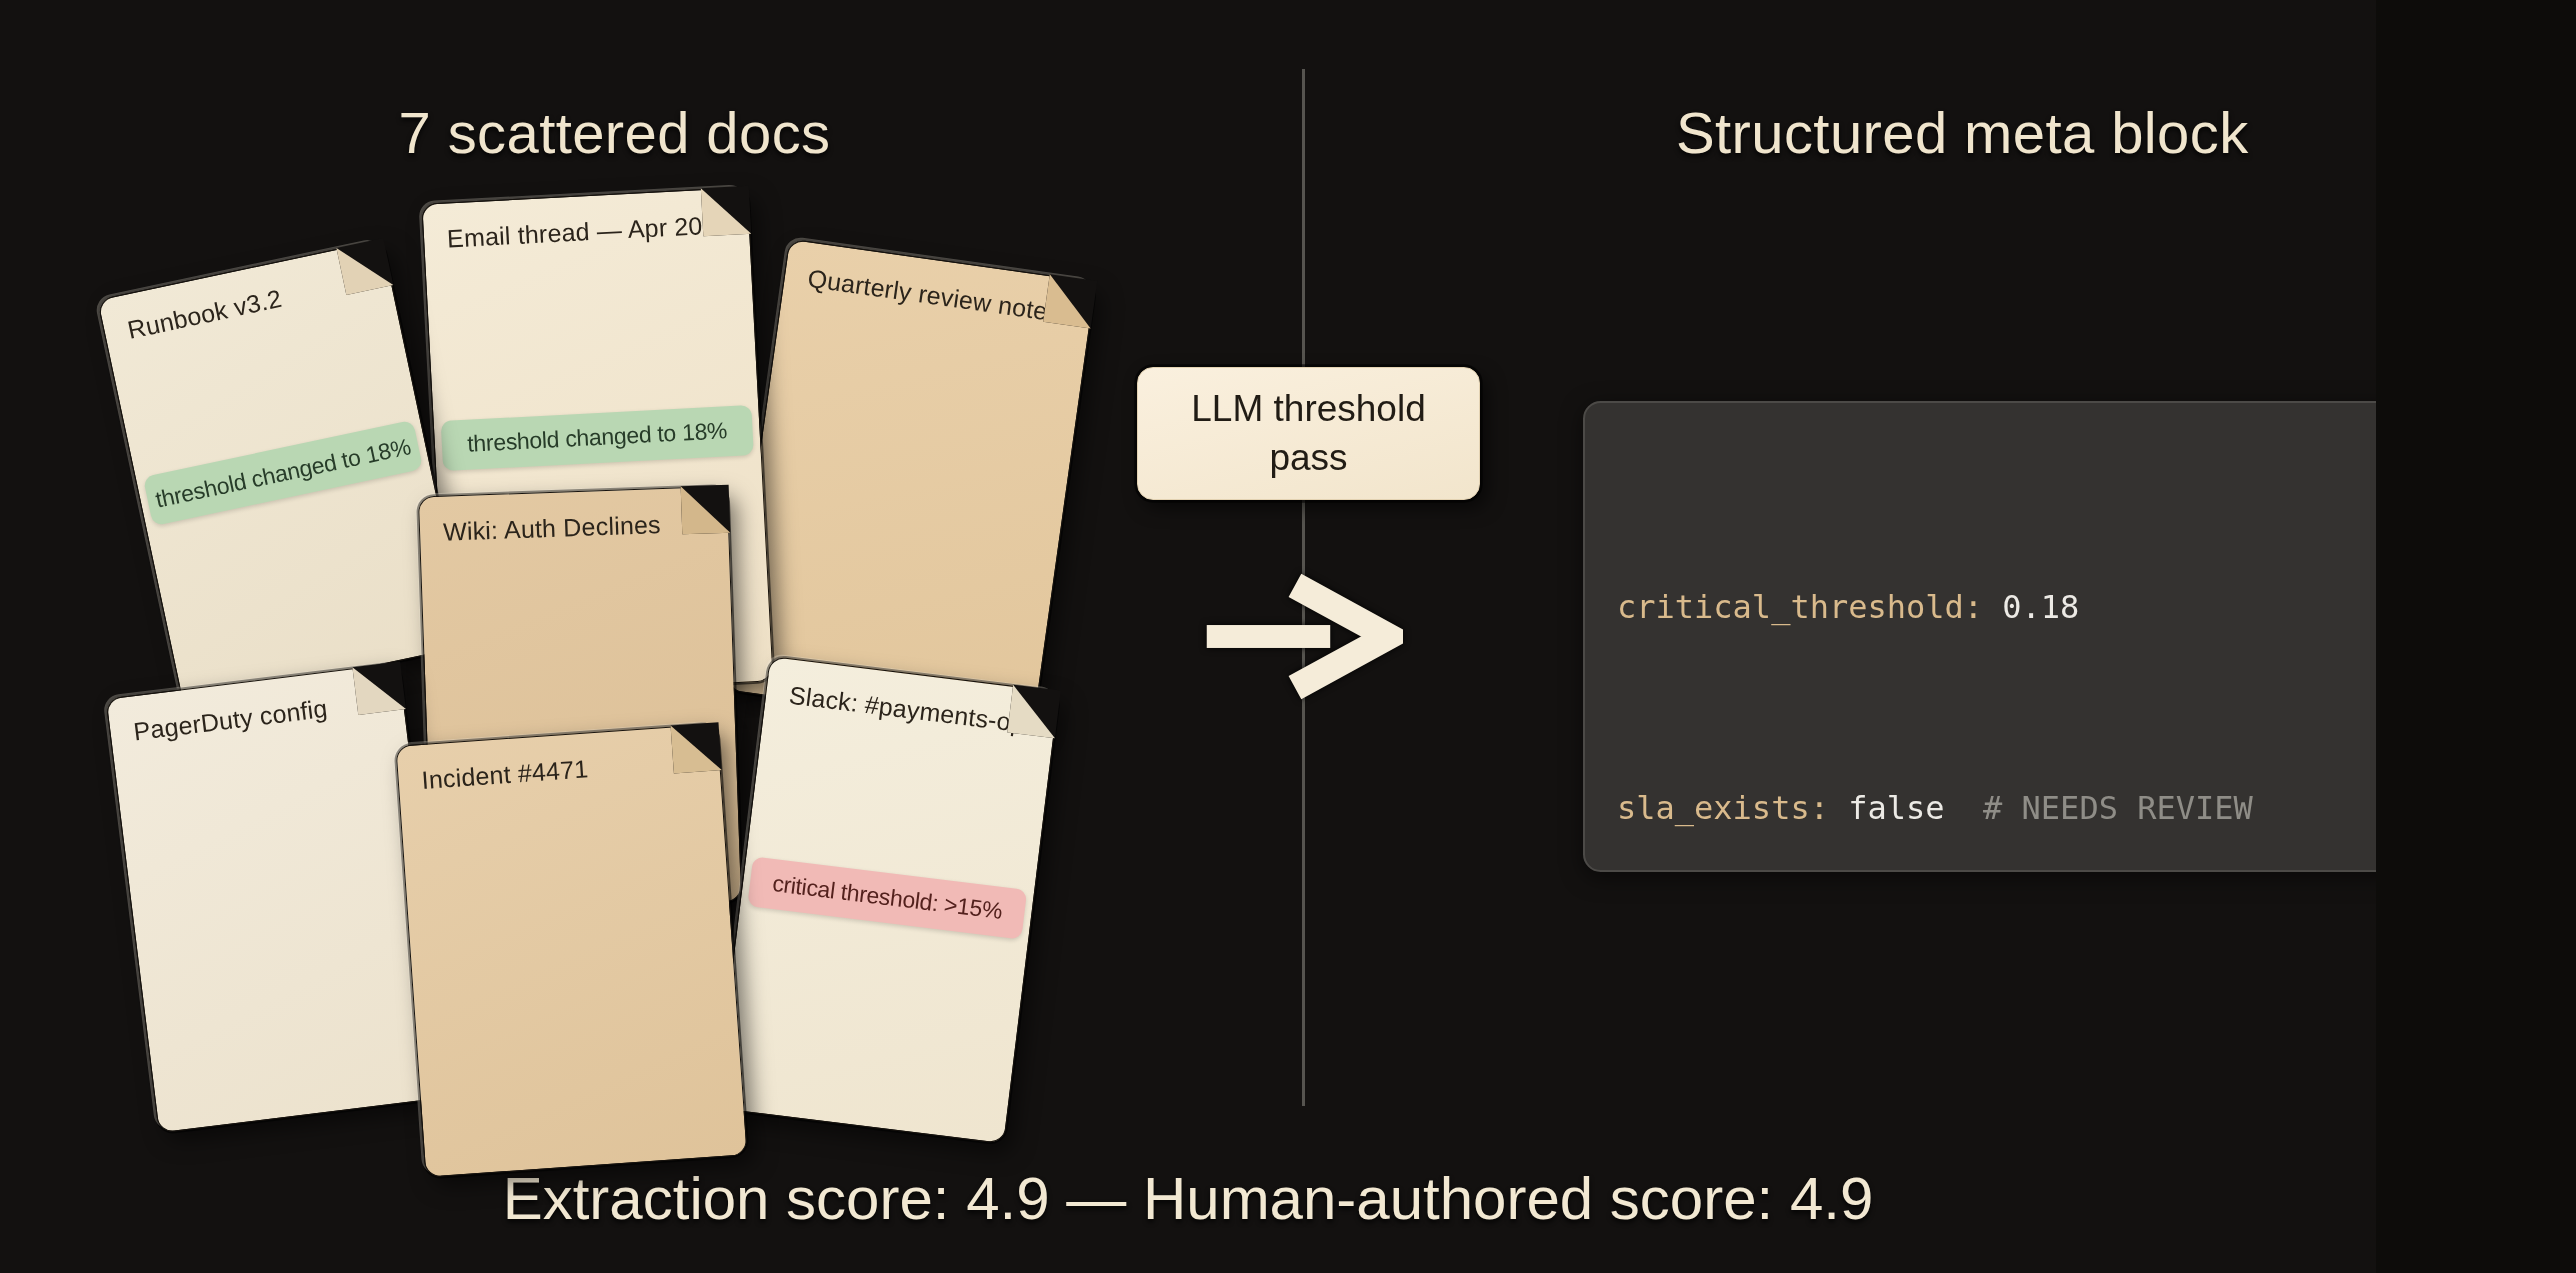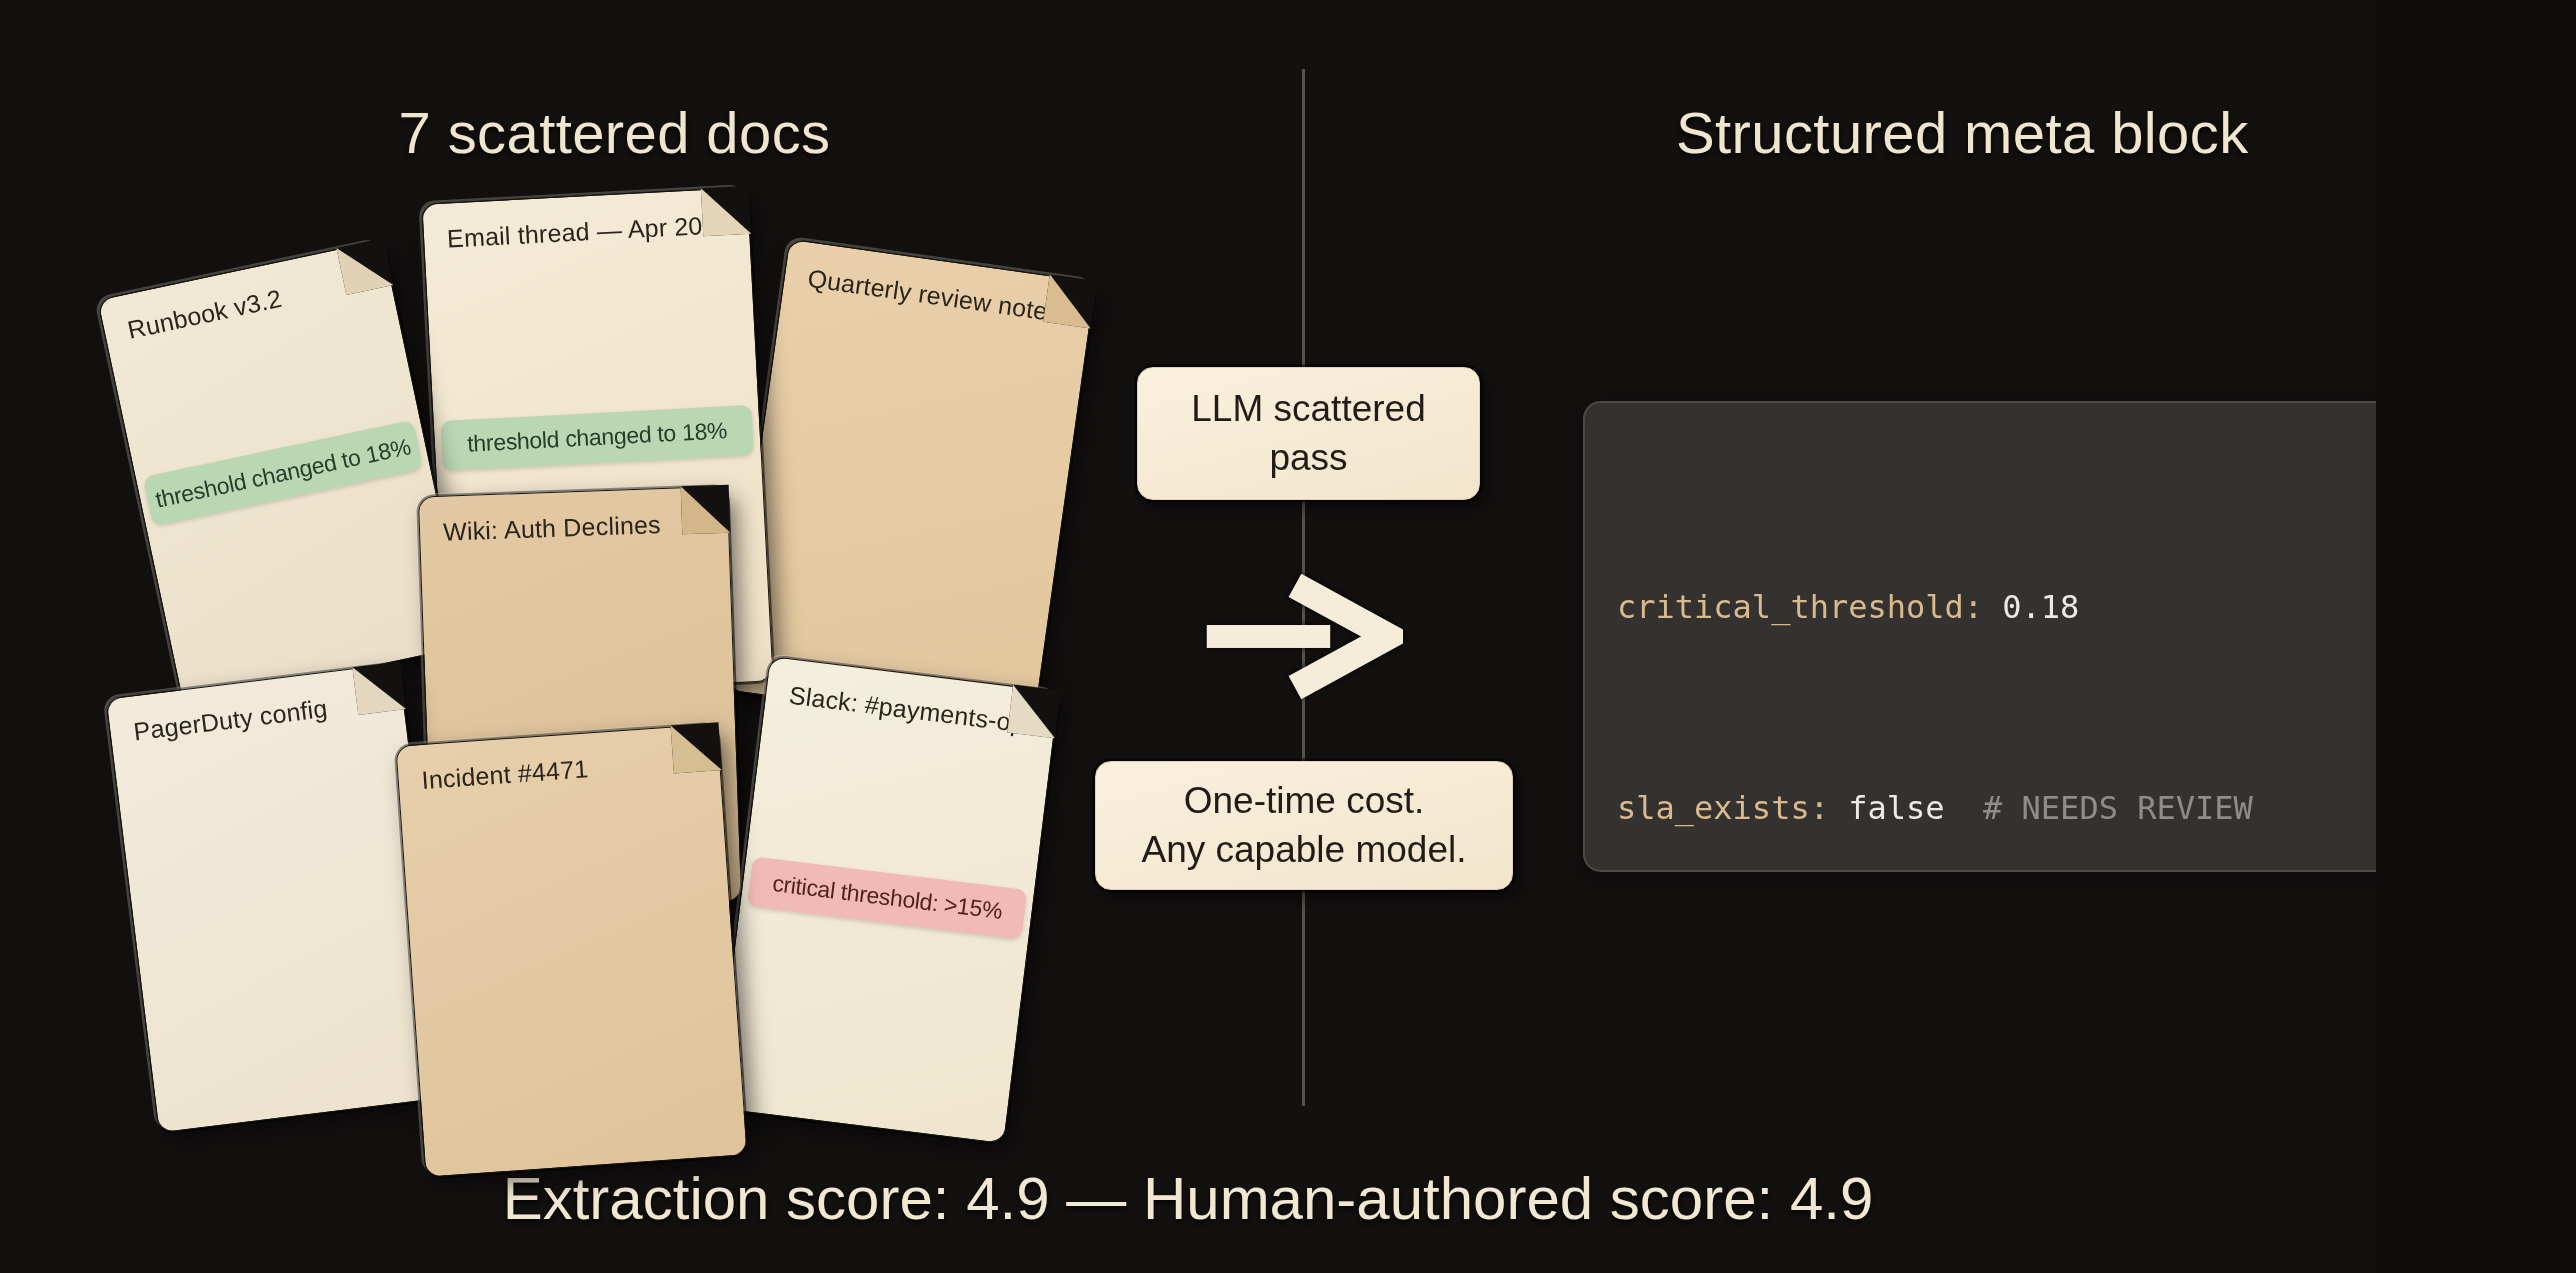--- a/index.html
+++ b/index.html
@@ -129,32 +129,28 @@
 
   <div class="card card7">
     <span class="doc-title">Slack: #payments-ops</span>
     <div class="pill red">critical threshold: &gt;15%</div>
     <div class="fold"></div>
   </div>
 
   <div class="divider"></div>
 
   <div class="midbox stepbox">
-    <span>LLM scattered pass</span>
+    <span>LLM threshold pass</span>
   </div>
 
   <svg class="arrow-svg" width="202" height="127" viewBox="0 0 228 144">
     <rect x="6" y="59" width="140" height="26" fill="#f5ecd9"></rect>
     <path d="M106,14 L212,72 L106,130" stroke="#f5ecd9" stroke-width="30" fill="none"></path>
   </svg>
 
-  <div class="midbox costbox">
-    <span>One-time cost.</span>
-    <span>Any capable model.</span>
-  </div>
 
   <div class="codeblock">
     <div class="code-line"><span class="ck">critical_threshold:</span><span class="cv"> 0.18</span><span class="cc"></span></div>
     <div class="code-line"><span class="ck">sla_exists:</span><span class="cv"> false</span><span class="cc">  # NEEDS REVIEW</span></div>
     
     
   </div>
 
   <div class="footer-caption">Extraction score: 4.9 — Human-authored score: 4.9</div>
 

